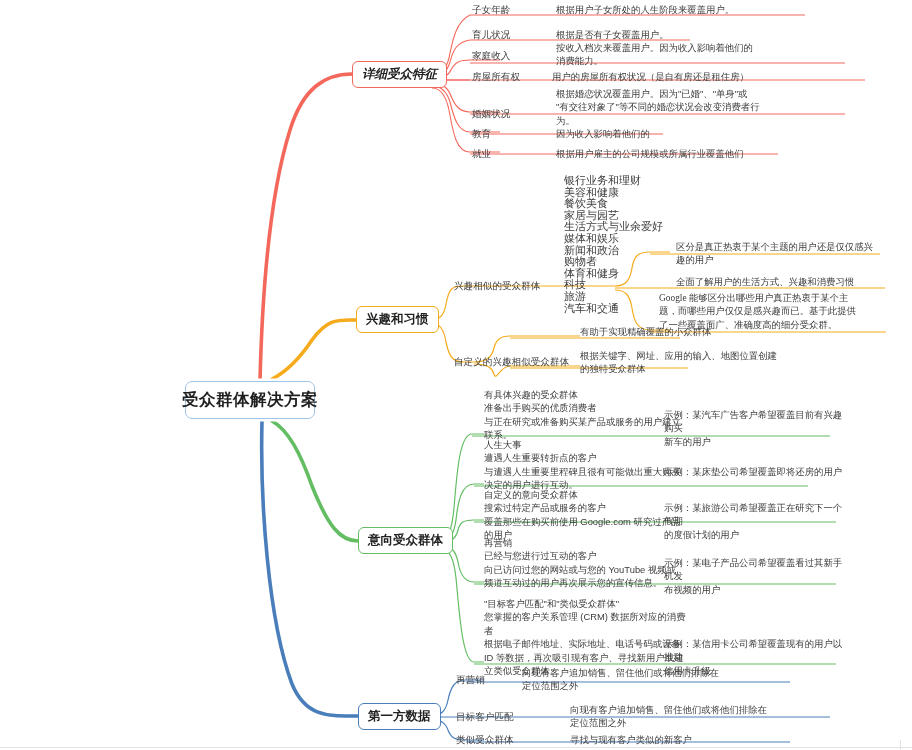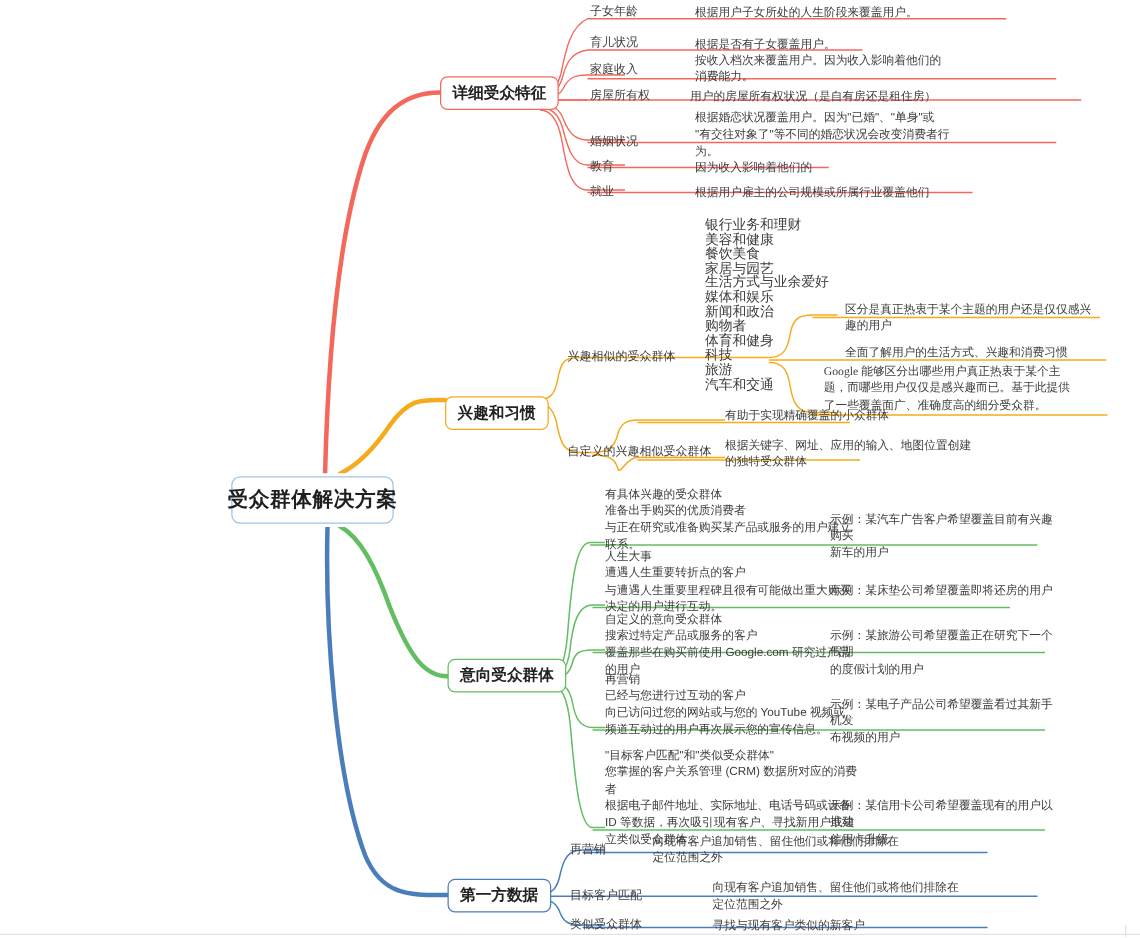--- a/index.html
+++ b/index.html
@@ -171,21 +171,21 @@
     <path d="M430,717 C444,717 450,717 462,717 L466,717 L830,717" fill="none" stroke="#4a7ebb" stroke-width="1.2"></path>
 
     <path d="M430,719 C442,719 446,724 448,730 C451,738 455,740 466,740 L484,740" fill="none" stroke="#4a7ebb" stroke-width="1.2"></path>
     <path d="M466,742 L790,742" fill="none" stroke="#4a7ebb" stroke-width="1.2"></path>
   </svg>
 
   <div class="center-node">
     <span class="lbl">受众群体解决方案</span>
   </div>
 
-  <div class="branch-node" style="left:352px; top:61px; border:1.6px solid #f4685c;">
+  <div class="branch-node" style="left:352px; top:61px; border:1.6px solid #f4685c;font-style:italic;">
     <span class="lbl">详细受众特征</span>
   </div>
 
   <div class="leaf-title" style="left:472px; top:3px;">子女年龄</div>
   <div class="leaf" style="left:556px; top:3px; width:290px;">
     <div class="t">根据用户子女所处的人生阶段来覆盖用户。</div>
   </div>
 
   <div class="leaf-title" style="left:472px; top:28px;">育儿状况</div>
   <div class="leaf" style="left:556px; top:28px; width:290px;">
@@ -213,21 +213,21 @@
   <div class="leaf-title" style="left:472px; top:127px;">教育</div>
   <div class="leaf" style="left:556px; top:127px; width:290px;">
     <div class="t">因为收入影响着他们的</div>
   </div>
 
   <div class="leaf-title" style="left:472px; top:147px;">就业</div>
   <div class="leaf" style="left:556px; top:147px; width:300px;">
     <div class="t">根据用户雇主的公司规模或所属行业覆盖他们</div>
   </div>
 
-  <div class="branch-node" style="left:356px; top:317px; border:1.6px solid #f5ab1b;">
+  <div class="branch-node" style="left:356px; top:306px; border:1.6px solid #f5ab1b;">
     <span class="lbl">兴趣和习惯</span>
   </div>
 
   <div class="leaf-title" style="left:454px; top:279px;">兴趣相似的受众群体</div>
   <div class="list-block" style="left:564px; top:175px;">银行业务和理财
 美容和健康
 餐饮美食
 家居与园艺
 生活方式与业余爱好
 媒体和娱乐

